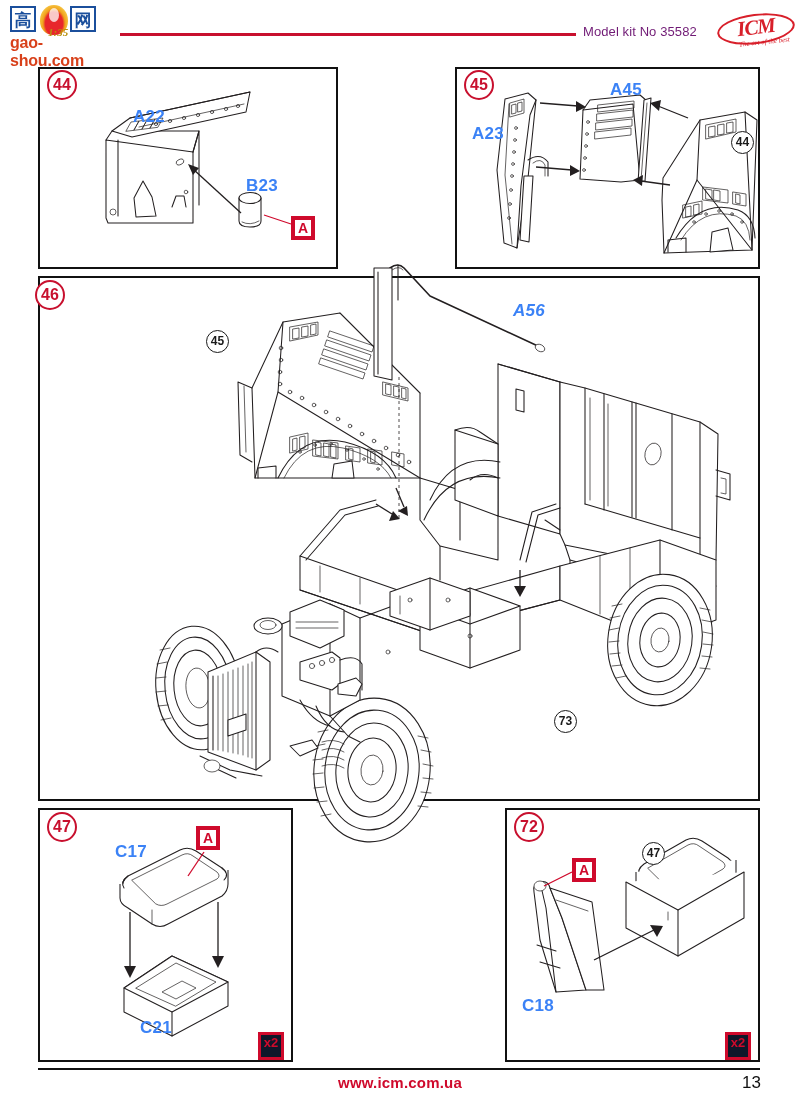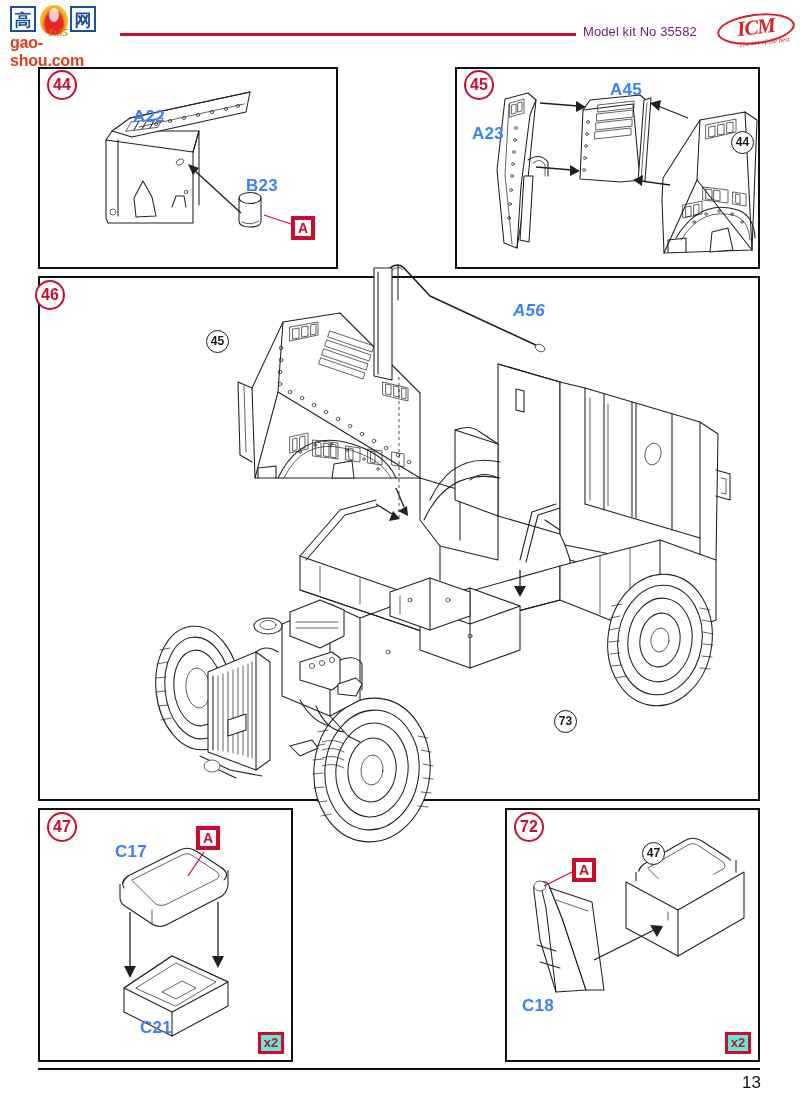--- a/index.html
+++ b/index.html
@@ -100,21 +100,21 @@
   }
   
   .amark{
     position:absolute;width:24px;height:24px;background:#fff;
     border:4px solid #cf0a2c;color:#cf0a2c;
     font-size:14px;font-weight:bold;line-height:16px;text-align:center;
     box-sizing:border-box;z-index:7;
   }
   
   .x2mark{
-    position:absolute;width:26px;height:22px;background:#5eead4;
+    position:absolute;width:26px;height:28px;background:#0f172a;
     border:3px solid #cf0a2c;color:#cf0a2c;
     font-size:13px;font-weight:bold;line-height:16px;text-align:center;
     box-sizing:border-box;z-index:7;
   }
 
   
   .footer-rule{position:absolute;left:38px;top:1068px;width:722px;height:2px;background:#111;}
   .footer-url{
     position:absolute;left:0;top:1074px;width:800px;text-align:center;
     color:#cf0a2c;font-size:15px;font-weight:bold;letter-spacing:.2px;
@@ -657,15 +657,16 @@
       <path class="ln-t" d="M668 912 L668 920"></path>
     </g>
     <g>
       <path class="arr" d="M594 960 L654 930"></path>
       <path class="arrhead" d="M663 926 L657 937 L650 925 Z"></path>
     </g>
     <path class="redline" d="M572 872 L544 886"></path>
   </svg>
 
   <div class="footer-rule"></div>
+  <div class="footer-url">www.icm.com.ua</div>
   <div class="pageno">13</div>
 
 </div>
 
 </body></html>

